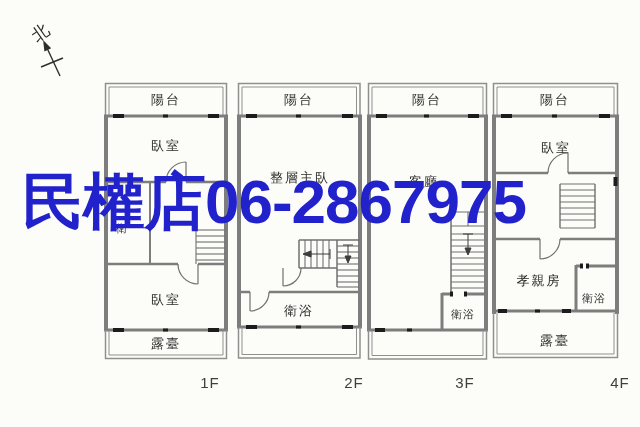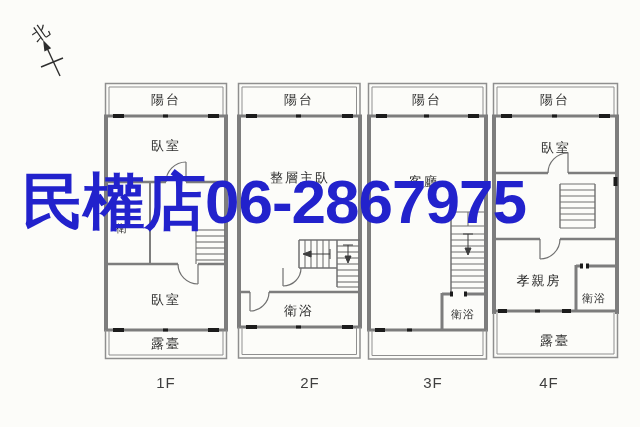--- a/index.html
+++ b/index.html
@@ -9,21 +9,21 @@
   }
   .plan{position:absolute;}
   svg text{
     font-family:"Liberation Sans","DejaVu Sans",sans-serif;
     fill:#2b2b2b;text-anchor:middle;letter-spacing:2px;
   }
   .lbl{font-size:13px;}
   .lbl-sm{font-size:11px;letter-spacing:1px;}
   .floor-label{
     position:absolute;top:374px;transform:translateX(-50%);
-    font-size:15px;color:#3f3f3f;letter-spacing:1px;
+    font-size:15px;color:#3f3f3f;letter-spacing:1px;margin-left:44px;
   }
   .watermark{
     position:absolute;left:22px;top:170px;width:600px;
     font-size:62px;line-height:64px;font-weight:bold;white-space:nowrap;
     letter-spacing:-1px;z-index:10;
   }
   .compass{position:absolute;left:20px;top:8px;}
 </style>
 </head>
 <body>
@@ -279,18 +279,18 @@
     <text class="lbl-sm" x="102" y="220">衛浴</text>
     <g stroke="#8f8f8f" fill="none">
       <path d="M1.5 231 V275.5 H125.5 V231" stroke-width="1.5"></path>
       <path d="M5 231 V272 H122 V231" stroke-width="1"></path>
     </g>
     <text class="lbl" x="63" y="263">露臺</text>
   </svg>
 
   <div class="floor-label" style="left:166px">1F</div>
   <div class="floor-label" style="left:310px">2F</div>
-  <div class="floor-label" style="left:433px">3F</div>
-  <div class="floor-label" style="left:549px">4F</div>
+  <div class="floor-label" style="left:421px">3F</div>
+  <div class="floor-label" style="left:576px">4F</div>
 
   <div class="watermark" style="color: rgb(34, 34, 204);">民權店06-2867975</div>
 
 </div>
 
 </body></html>

